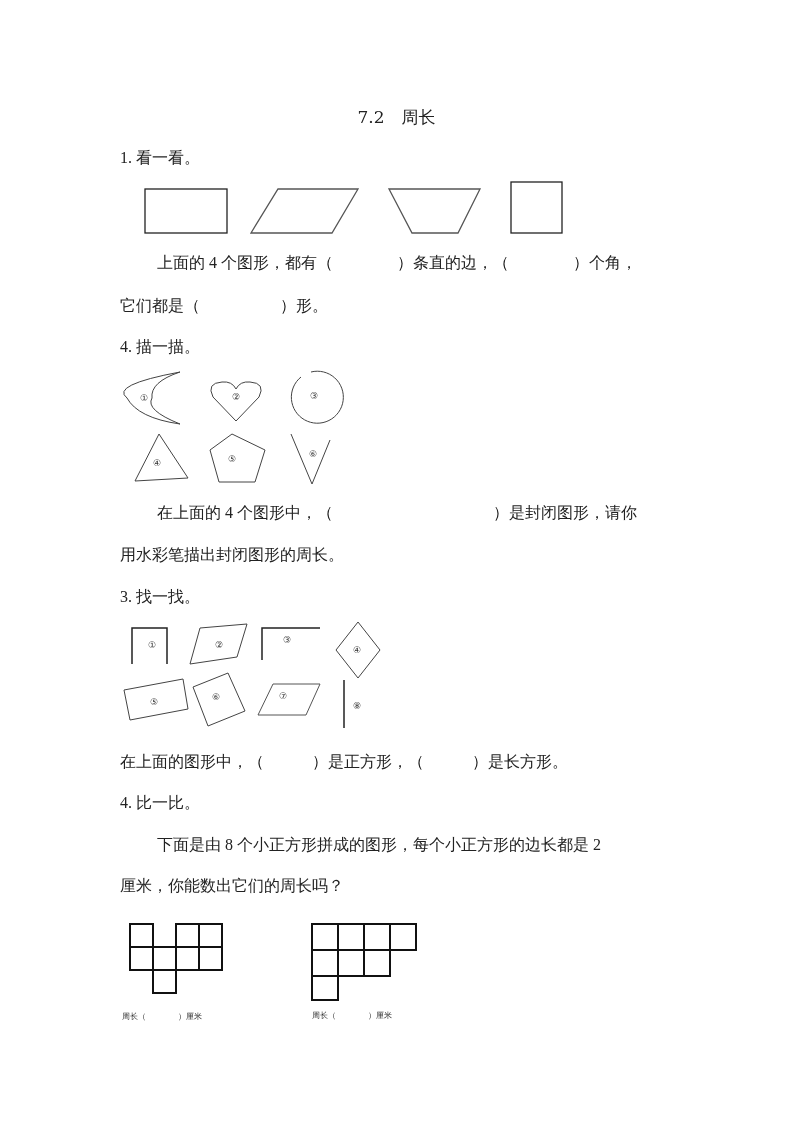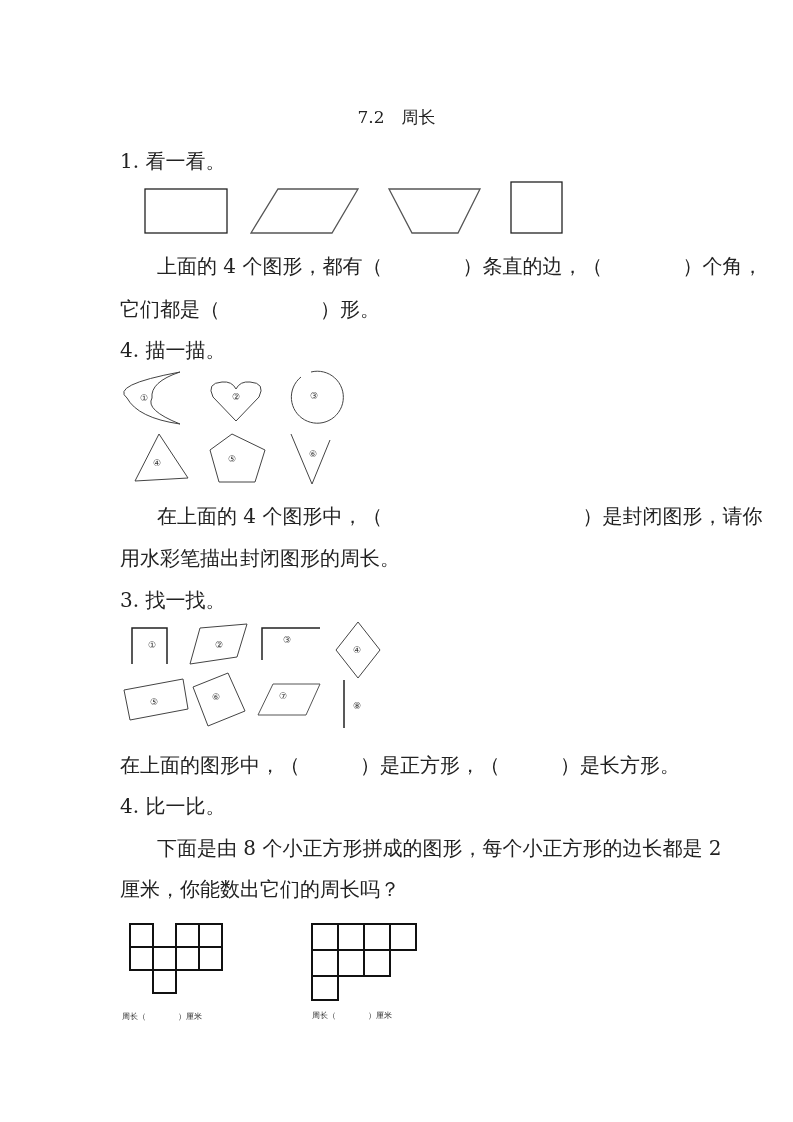--- a/index.html
+++ b/index.html
@@ -1,20 +1,20 @@
 <!DOCTYPE html>
 <html><head>
 <meta charset="utf-8">
 <style>
   html, body { margin: 0; padding: 0; background: #ffffff; }
   body { width: 793px; height: 1122px; position: relative; overflow: hidden;
          font-family: "DejaVu Serif", "Liberation Serif", serif; color: #222; }
   .abs { position: absolute; white-space: nowrap; }
   .title { font-size: 17px; top: 106px; left: 0; width: 793px; text-align: center; }
-  .txt { font-size: 20px; left: 120px; }
+  .txt { font-size: 16px; left: 120px; font-family: Liberation Serif, serif; }
   .ind { left: 157px; text-align: center; }
   svg.fig { position: absolute; left: 0; top: 0; }
   .lbl { font-size: 9px; fill: #333; font-family: "DejaVu Sans", sans-serif; }
   .sm { font-size: 8px; font-family: Liberation Serif, serif; color: #333; }
 </style>
 </head>
 <body>
 
 <div class="abs title">7.2　周长</div>
 

